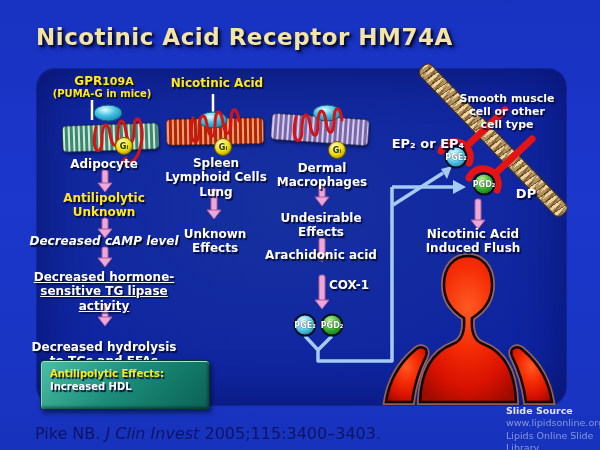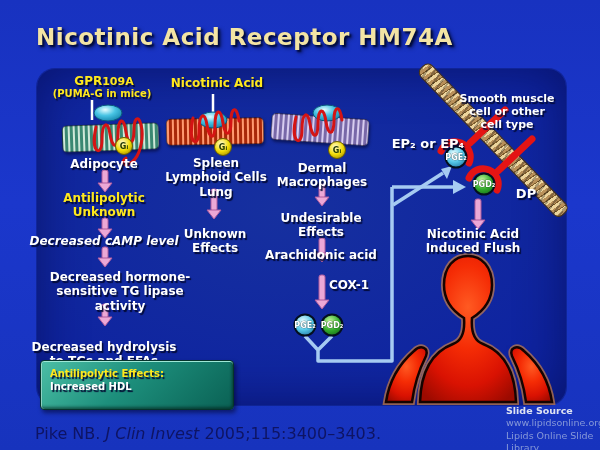--- a/index.html
+++ b/index.html
@@ -28,21 +28,21 @@
          border:1px solid #4a3414;
          background:repeating-linear-gradient(80deg, rgba(0,0,0,.28) 0 2px, rgba(0,0,0,0) 2px 6px),
                     repeating-linear-gradient(100deg,#ecd49c 0 3px,#b8905a 3px 6px,#7a5a2c 6px 7px);}
   .overlay{position:absolute;left:0;top:0;}
   .t{position:absolute;font-weight:bold;white-space:pre-line;text-align:center;
      transform:translateX(-50%);width:max-content;line-height:1.2;font-size:12px;}
   .w{color:#ffffff;} .y{color:#ffe81c;}
   .sh{text-shadow:1.5px 1.5px 1px rgba(2,8,48,.95);}
   .small{font-size:10px;} .mid{font-size:11px;} .big{font-size:13px;}
   .sub{font-size:11px;}
-  .summary{position:absolute;left:40px;top:360px;width:194px;height:50px;border-radius:4px;
+  .summary{position:absolute;left:40px;top:360px;width:170px;height:50px;border-radius:4px;
      background:linear-gradient(135deg,#4cbfa6 0%,#1d8f7c 45%,#0a6154 100%);
      border:1px solid #05332b;
      box-shadow:inset 0 1px 0 #9fe8d6, inset 1px 0 0 rgba(230,255,248,.5),
                 inset -1px -2px 3px rgba(0,25,20,.55), 2px 3px 4px rgba(0,0,30,.5);
      padding:6px 0 0 9px;box-sizing:border-box;font-weight:bold;font-size:10px;line-height:1.3;}
   .cite{position:absolute;left:35px;top:424px;font-size:16px;color:#0e1464;}
   .cite .ital{font-style:italic;}
   .src{position:absolute;left:458px;top:405px;font-size:9.5px;line-height:1.3;color:#8698d8;margin-left:48px;}
   .src .head{font-weight:bold;color:#dfe3f2;}
 </style>
@@ -191,21 +191,21 @@
       <text x="332" y="328" font-size="8" font-weight="bold" fill="#ffffff" text-anchor="middle" stroke="rgba(0,0,0,0.6)" stroke-width="0.7" paint-order="stroke">PGD₂</text>
     </g>
   </svg>
 
   <div class="t y sh" style="left:104px;top:74px;"><span>GPR</span><span class="sub">109A</span></div>
   <div class="t y sh small" style="left:102px;top:88px;">(PUMA-G in mice)</div>
   <div class="t w sh" style="left:104px;top:157px;">Adipocyte</div>
   <div class="t y sh" style="left:104px;top:191px;">Antilipolytic
 Unknown</div>
   <div class="t w sh" style="left:104px;top:234px;font-style:italic;">Decreased cAMP level</div>
-  <div class="t w sh" style="left:120px;top:270px;">Decreased hormone-
+  <div class="t w sh" style="left:104px;top:270px;text-decoration:underline;">Decreased hormone-
 sensitive TG lipase
 activity</div>
   <div class="t w sh" style="left:104px;top:340px;">Decreased hydrolysis
 to TGs and FFAs</div>
 
   <div class="t y sh" style="left:217px;top:76px;">Nicotinic Acid</div>
   <div class="t w sh" style="left:216px;top:156px;">Spleen
 Lymphoid Cells
 Lung</div>
   <div class="t w sh" style="left:215px;top:227px;">Unknown

